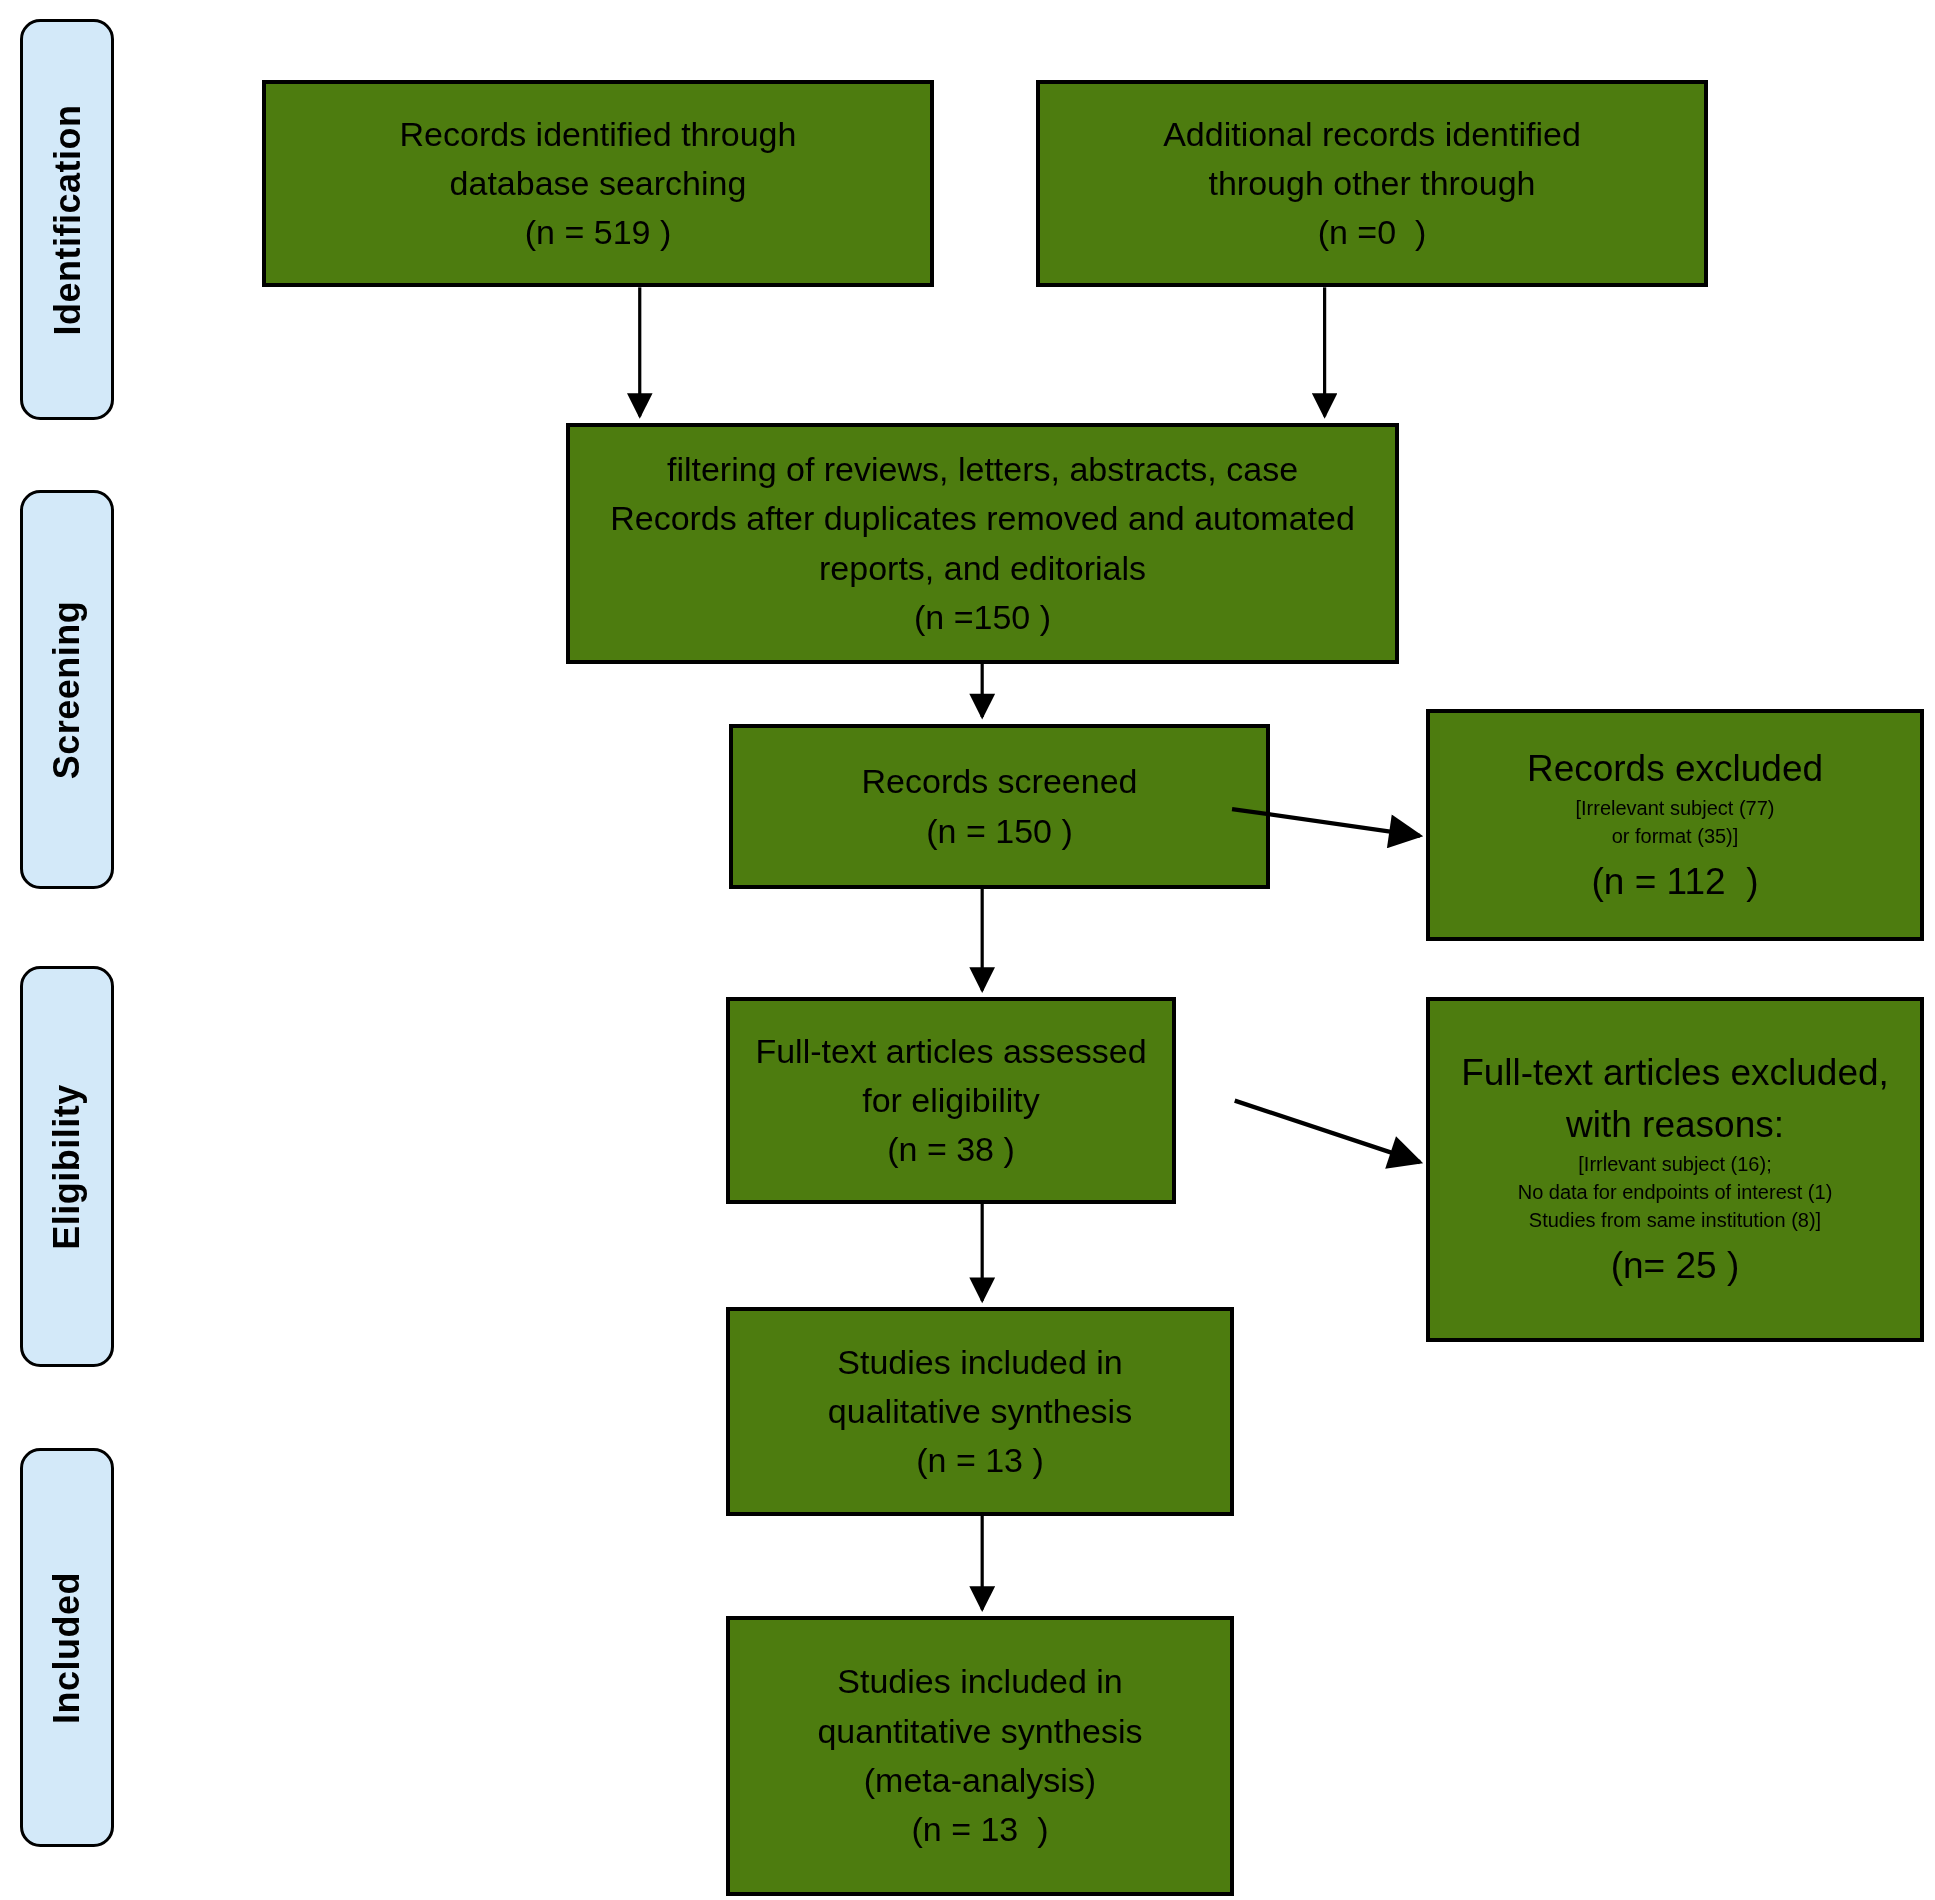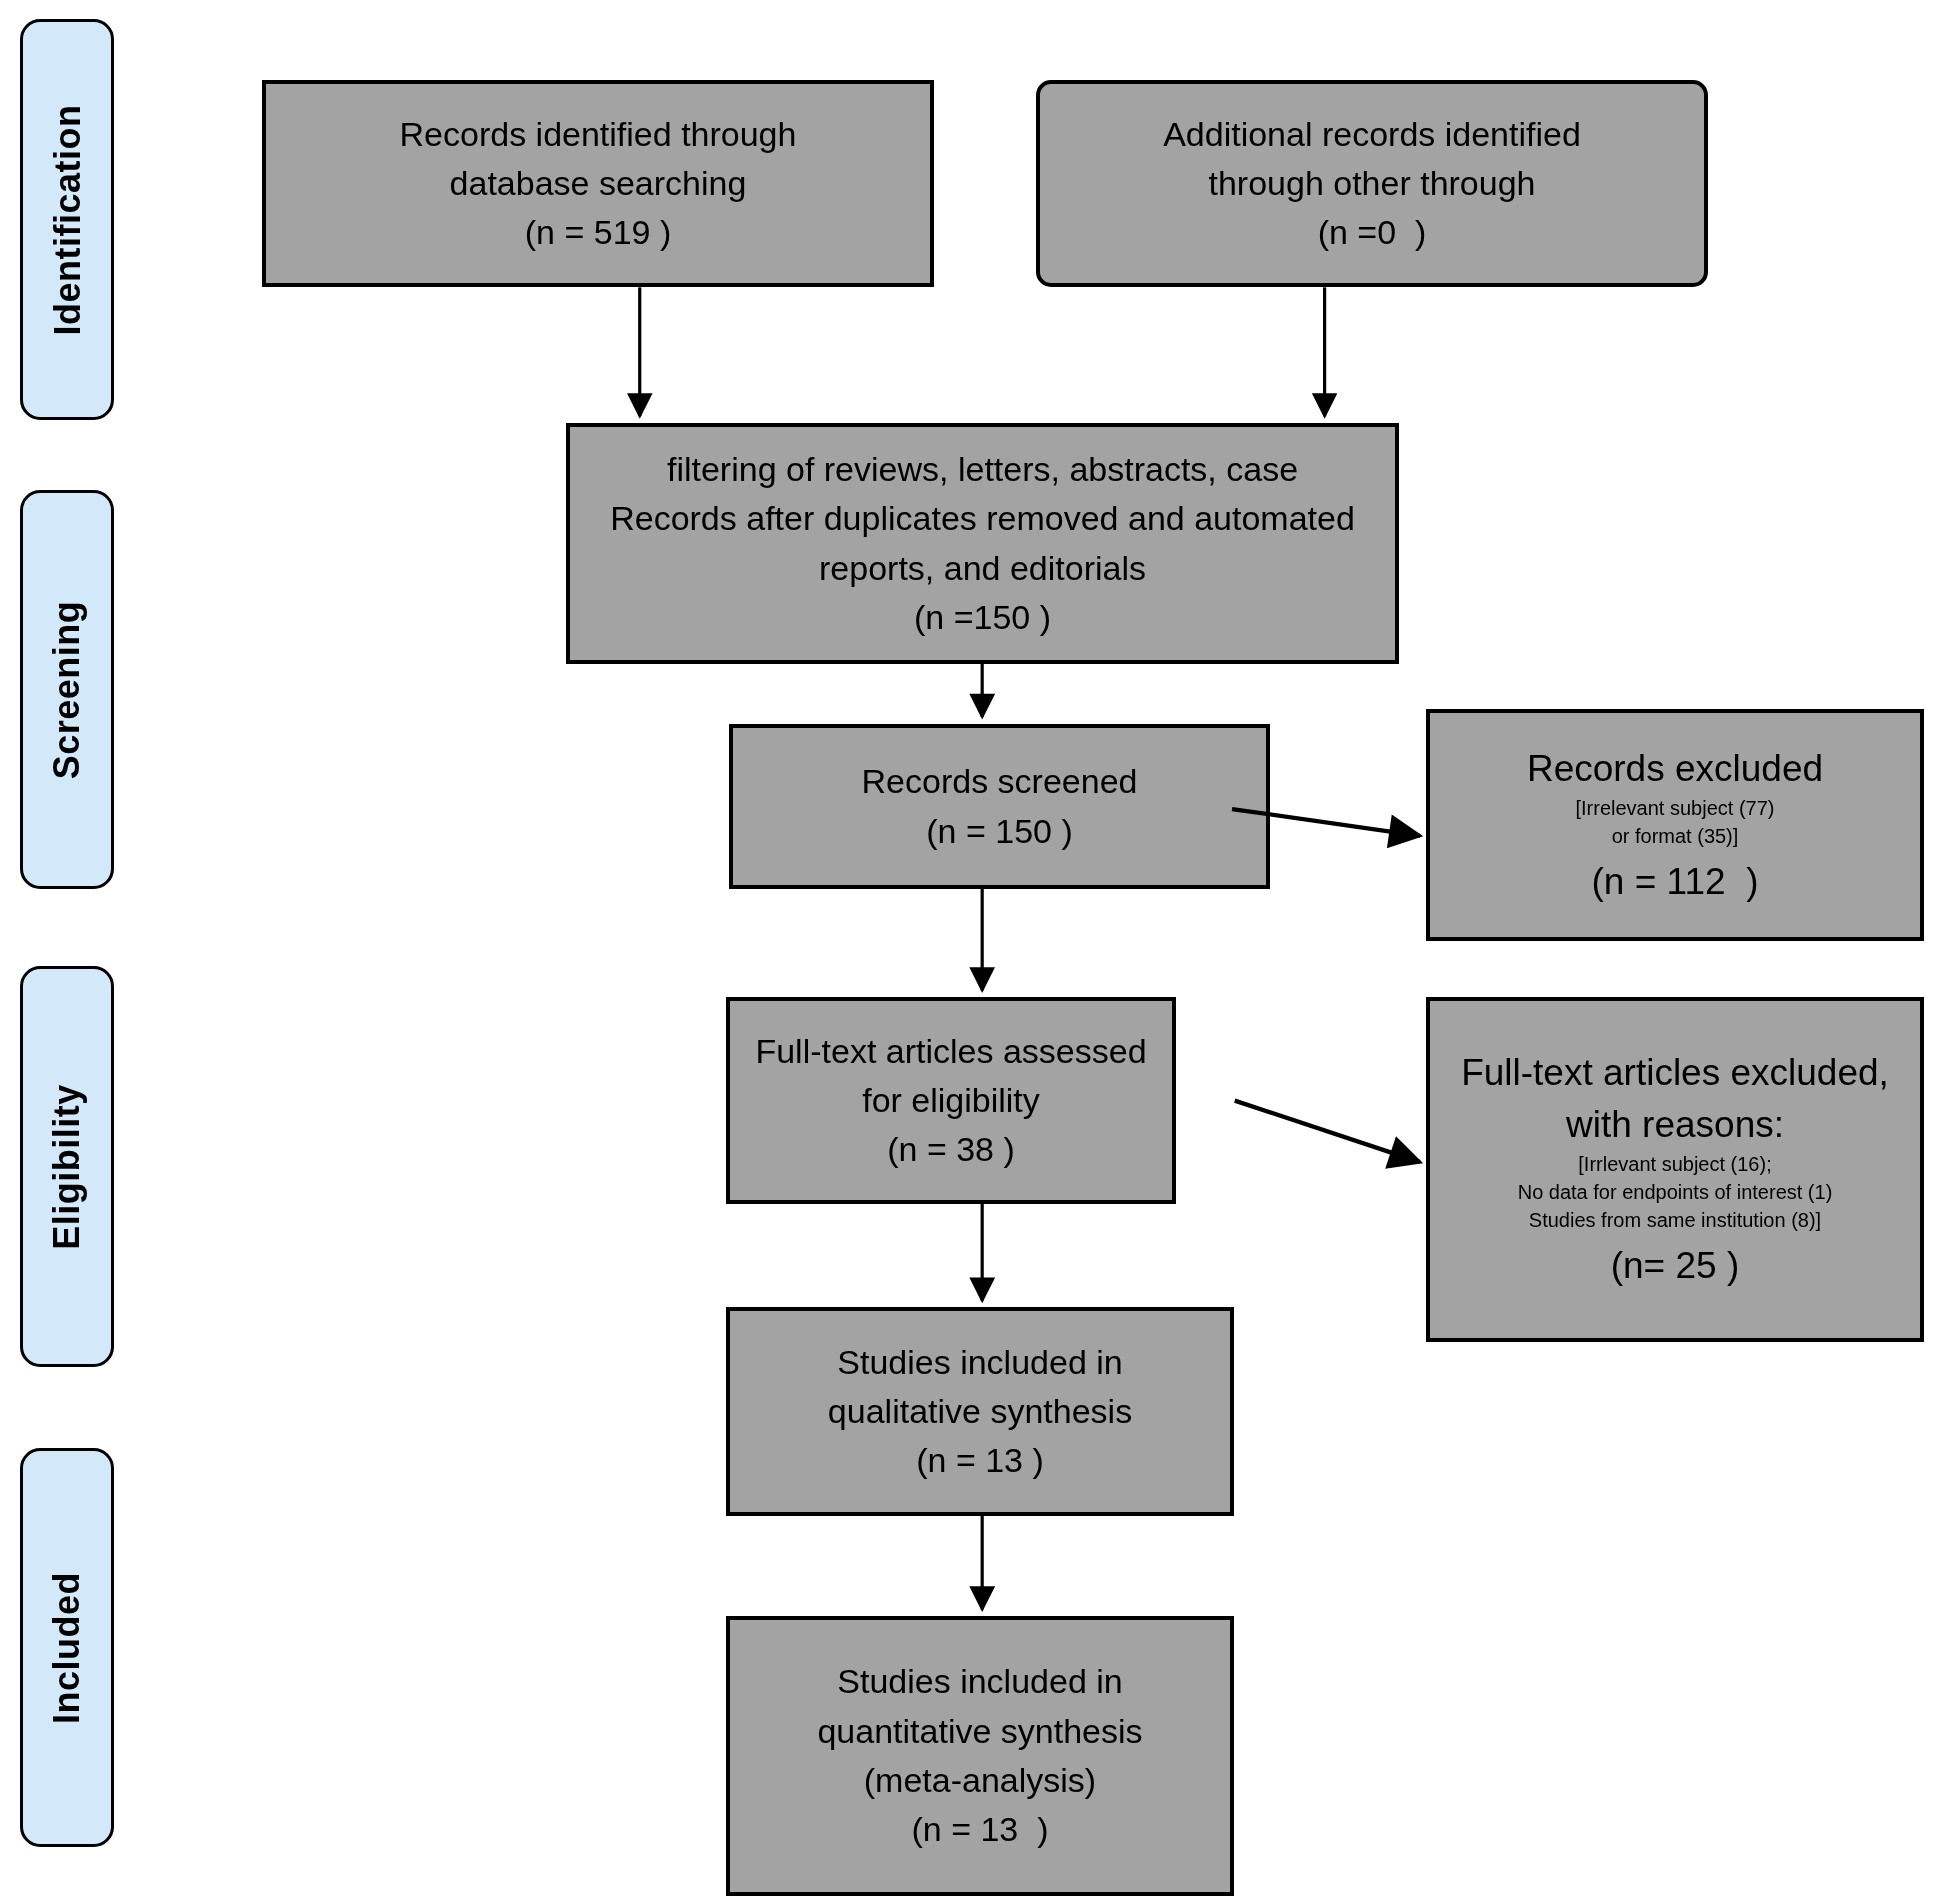--- a/index.html
+++ b/index.html
@@ -32,21 +32,21 @@
   .stage .stage-label {
     transform: rotate(-90deg);
     white-space: nowrap;
     font-size: 36px;
     font-weight: bold;
     letter-spacing: 0.5px;
   }
   
   .fbox {
     position: absolute;
-    background: #a3a3a3;
+    background: #4d7c0f;
     border: 4.3px solid #000000;
     box-sizing: border-box;
     display: flex;
     flex-direction: column;
     align-items: center;
     justify-content: center;
     text-align: center;
     padding: 5.4px 10.7px;
   }
   .line {
@@ -96,21 +96,21 @@
   <div class="stage" style="top:1448px; height:399px;">
     <span class="stage-label">Included</span>
   </div>
 
   <div class="fbox" style="left:262px; top:80px; width:672px; height:207px;">
     <div class="line">Records identified through</div>
     <div class="line">database searching</div>
     <div class="line">(n = 519 )</div>
   </div>
 
-  <div class="fbox" style="left:1036px; top:80px; width:672px; height:207px;border-radius:15px;">
+  <div class="fbox" style="left:1036px; top:80px; width:672px; height:207px;">
     <div class="line">Additional records identified</div>
     <div class="line">through other through</div>
     <div class="line">(n =0  )</div>
   </div>
 
   <div class="fbox" style="left:566px; top:423px; width:833px; height:241px;">
     <div class="line">filtering of reviews, letters, abstracts, case</div>
     <div class="line">Records after duplicates removed and automated</div>
     <div class="line">reports, and editorials</div>
     <div class="line">(n =150 )</div>

